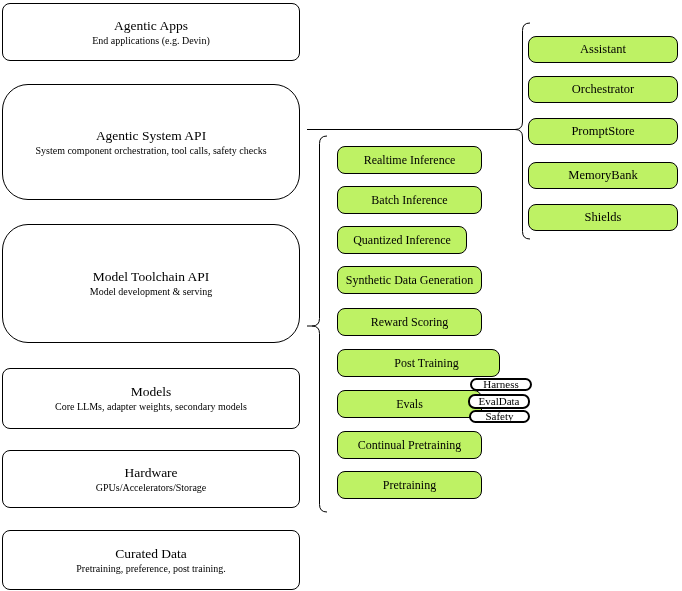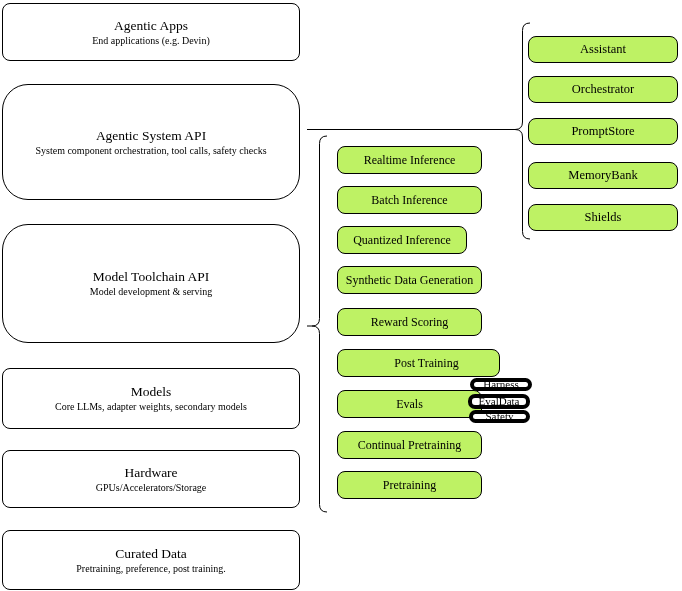--- a/index.html
+++ b/index.html
@@ -51,21 +51,21 @@
     align-items: center;
     justify-content: center;
     text-align: center;
     font-size: 12px;
     white-space: nowrap;
   }
   .pill {
     position: absolute;
     box-sizing: border-box;
     background: #ffffff;
-    border: 4px solid #000000;
+    border: 2px solid #000000;
     border-radius: 7px;
     display: flex;
     align-items: center;
     justify-content: center;
     font-size: 11px;
     line-height: 13px;
     white-space: nowrap;
   }
 </style>
 </head>

